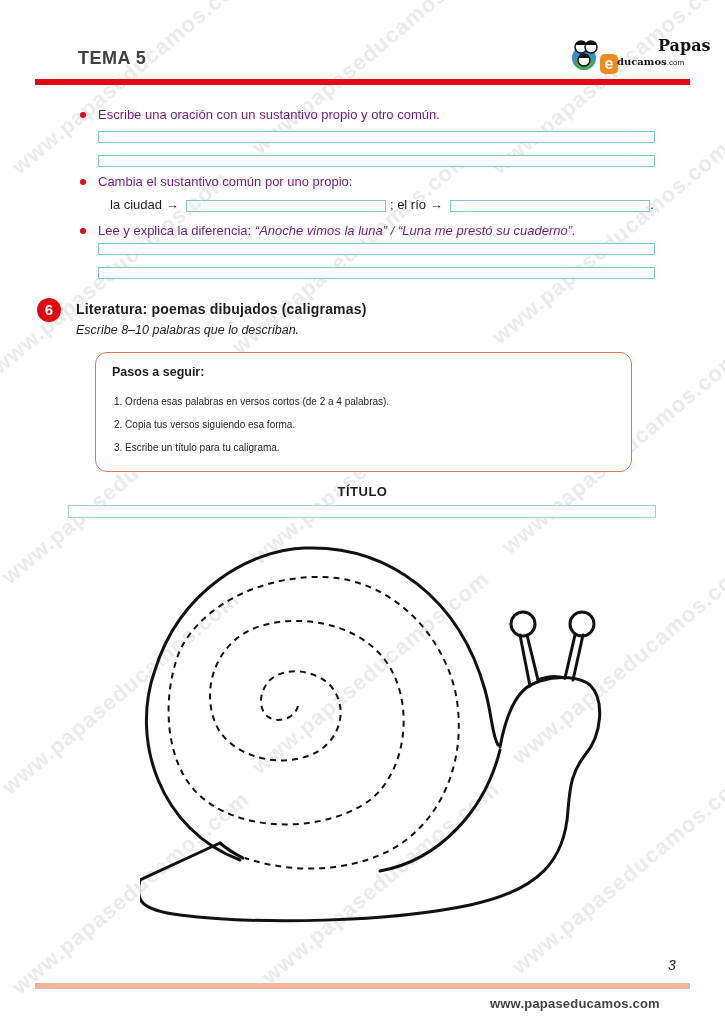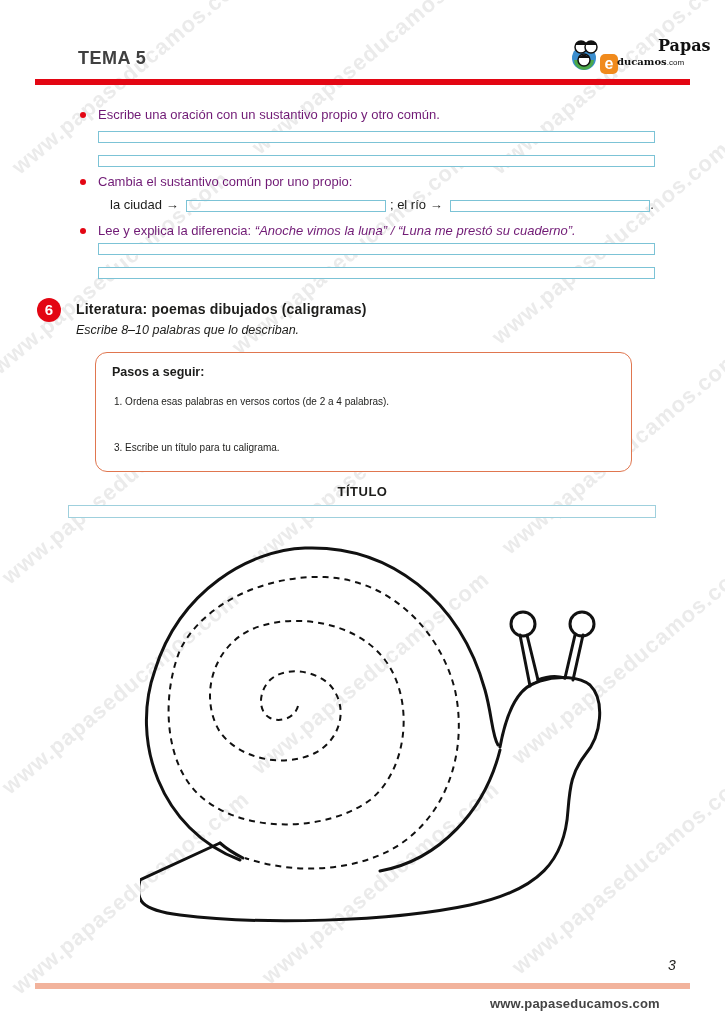--- a/index.html
+++ b/index.html
@@ -104,20 +104,21 @@
 <div class="line-box" style="top:243px"></div>
 <div class="line-box" style="top:267px"></div>
 
 <div class="abs num-badge">6</div>
 <div class="abs section-title">Literatura: poemas dibujados (caligramas)</div>
 <div class="abs section-sub">Escribe 8–10 palabras que lo describan.</div>
 
 <div class="abs steps-box">
   <div class="steps-title">Pasos a seguir:</div>
   <div class="step" style="top:43px">1. Ordena esas palabras en versos cortos (de 2 a 4 palabras).</div>
+  <div class="step" style="top:66px">2. Copia tus versos siguiendo esa forma.</div>
   <div class="step" style="top:89px">3. Escribe un título para tu caligrama.</div>
 </div>
 
 <div class="abs titulo-label">TÍTULO</div>
 <div class="abs titulo-box"></div>
 
 <svg class="abs snail" viewBox="0 0 480 390">
   <g fill="none" stroke="#111" stroke-width="3" stroke-linecap="round" stroke-linejoin="round">
 
     <path d="M100 320 C 20 290, -10 200, 15 130 C 40 50, 110 10, 165 8 C 250 5, 320 60, 345 150 C 352 175, 352 195, 358 205"></path>

